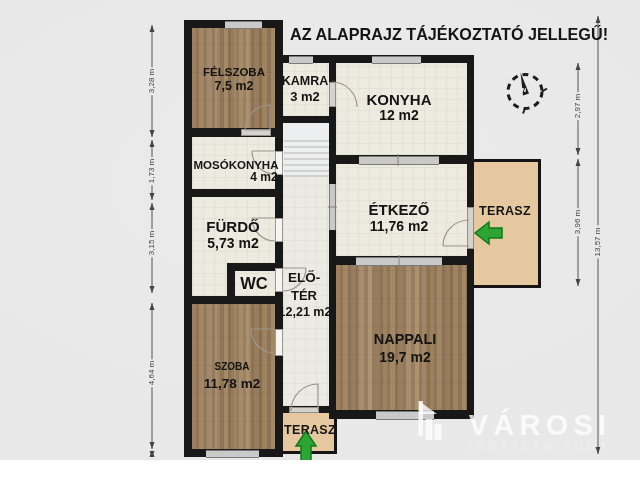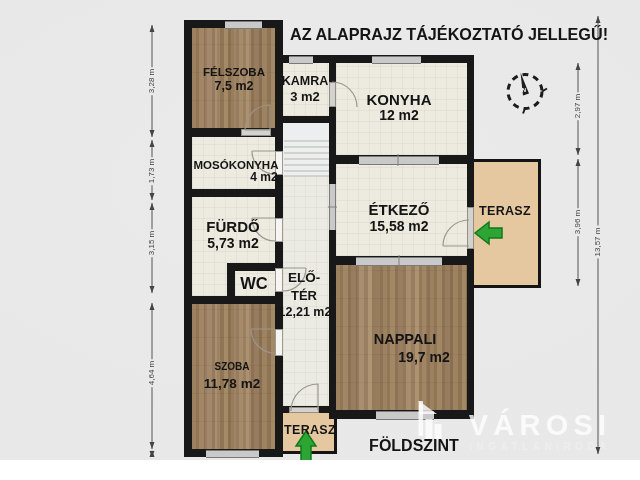--- a/index.html
+++ b/index.html
@@ -194,29 +194,28 @@
   <div class="lbl" style="left:305px;top:96px;font-size:13px;">3 m2</div>
 
   <div class="lbl" style="left:304px;top:278px;font-size:13.5px;">ELŐ-</div>
   <div class="lbl" style="left:304px;top:295px;font-size:13px;text-align:center;">TÉR</div>
   <div class="lbl" style="left:305px;top:312px;font-size:12.5px;text-align:center;">12,21 m2</div>
 
   <div class="lbl" style="left:399px;top:99px;font-size:15px;">KONYHA</div>
   <div class="lbl" style="left:399px;top:115px;font-size:14px;">12 m2</div>
 
   <div class="lbl" style="left:399px;top:209px;font-size:15px;">ÉTKEZŐ</div>
-  <div class="lbl" style="left:399px;top:226px;font-size:14px;">15,58 m2</div>
+  <div class="lbl" style="left:399px;top:226px;font-size:14px;">11,76 m2</div>
 
   <div class="lbl" style="left:405px;top:339px;font-size:14.5px;">NAPPALI</div>
-  <div class="lbl" style="left:405px;top:357px;font-size:14px;margin-left:19px;">19,7 m2</div>
+  <div class="lbl" style="left:405px;top:357px;font-size:14px;">19,7 m2</div>
 
   <div class="lbl" style="left:505px;top:211px;font-size:12.5px;letter-spacing:0.3px;">TERASZ</div>
   <div class="lbl" style="left:310px;top:430px;font-size:12.5px;letter-spacing:0.3px;">TERASZ</div>
 
-  <div class="lbl" style="left:414px;top:446px;font-size:16px;">FÖLDSZINT</div>
 
   <div class="lbl" style="left:152px;top:81px;font-size:8px;font-weight:normal;color:#444;transform:translate(-50%,-50%) rotate(-90deg);background:#e9e9e9;padding:0 2px;">3,28 m</div>
   <div class="lbl" style="left:152px;top:171px;font-size:8px;font-weight:normal;color:#444;transform:translate(-50%,-50%) rotate(-90deg);background:#e9e9e9;padding:0 2px;">1,73 m</div>
   <div class="lbl" style="left:152px;top:243px;font-size:8px;font-weight:normal;color:#444;transform:translate(-50%,-50%) rotate(-90deg);background:#e9e9e9;padding:0 2px;">3,15 m</div>
   <div class="lbl" style="left:152px;top:373px;font-size:8px;font-weight:normal;color:#444;transform:translate(-50%,-50%) rotate(-90deg);background:#e9e9e9;padding:0 2px;">4,64 m</div>
   <div class="lbl" style="left:578px;top:106px;font-size:8px;font-weight:normal;color:#444;transform:translate(-50%,-50%) rotate(-90deg);background:#e9e9e9;padding:0 2px;">2,97 m</div>
   <div class="lbl" style="left:578px;top:222px;font-size:8px;font-weight:normal;color:#444;transform:translate(-50%,-50%) rotate(-90deg);background:#e9e9e9;padding:0 2px;">3,96 m</div>
   <div class="lbl" style="left:598px;top:242px;font-size:8px;font-weight:normal;color:#444;transform:translate(-50%,-50%) rotate(-90deg);background:#e9e9e9;padding:0 2px;">13,57 m</div>
 
   <div class="lbl" style="left:540px;top:447px;font-size:10px;letter-spacing:4.5px;color:rgba(255,255,255,0.28);">INGATLANIRODA</div>

